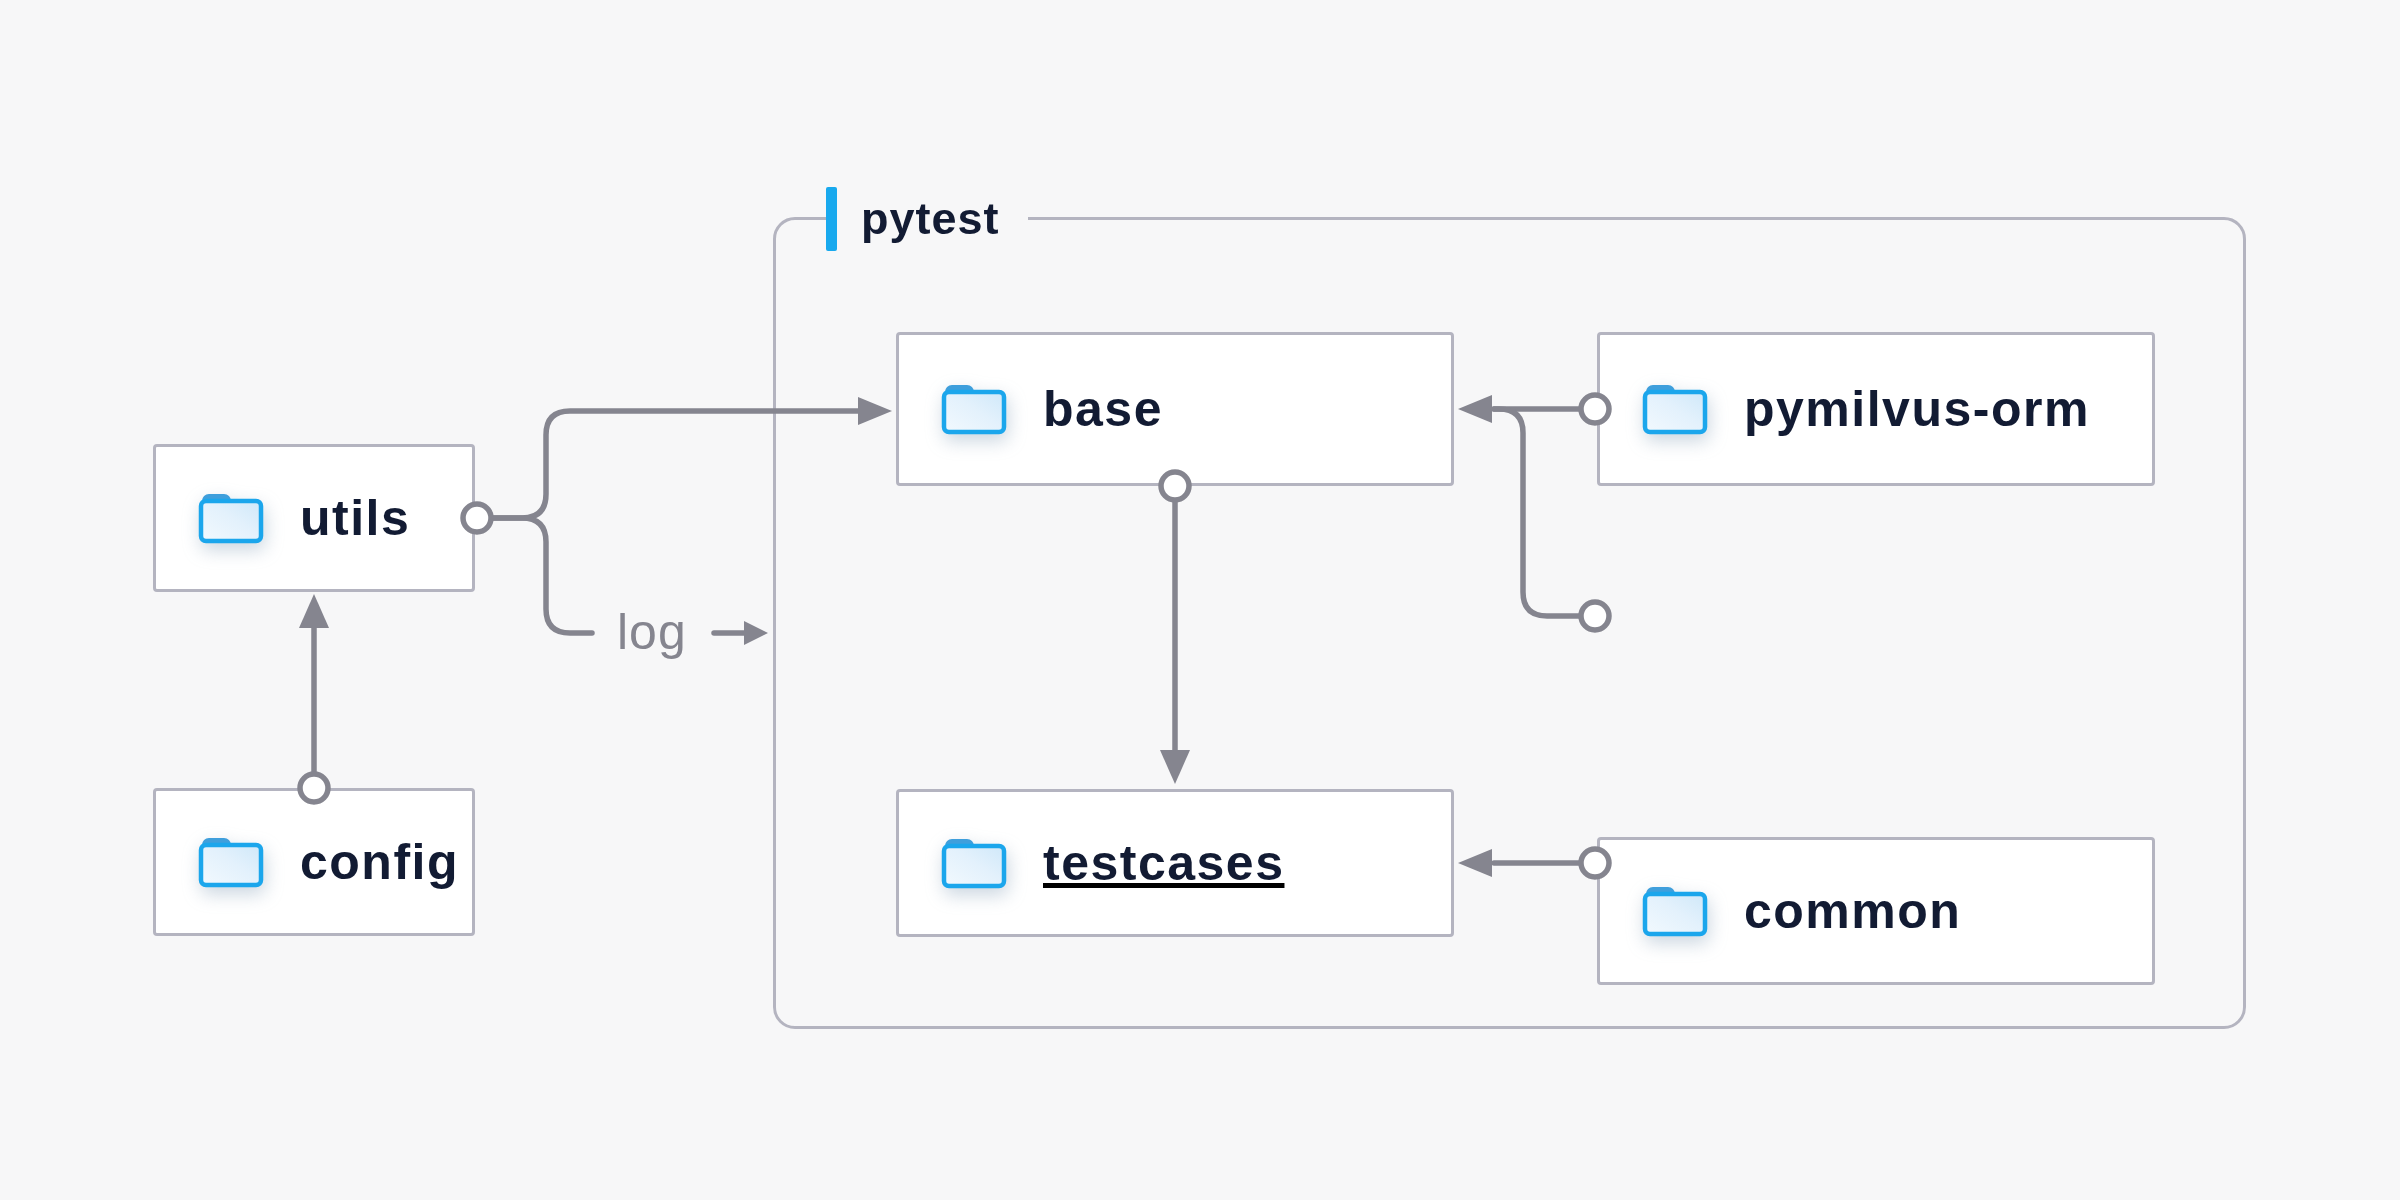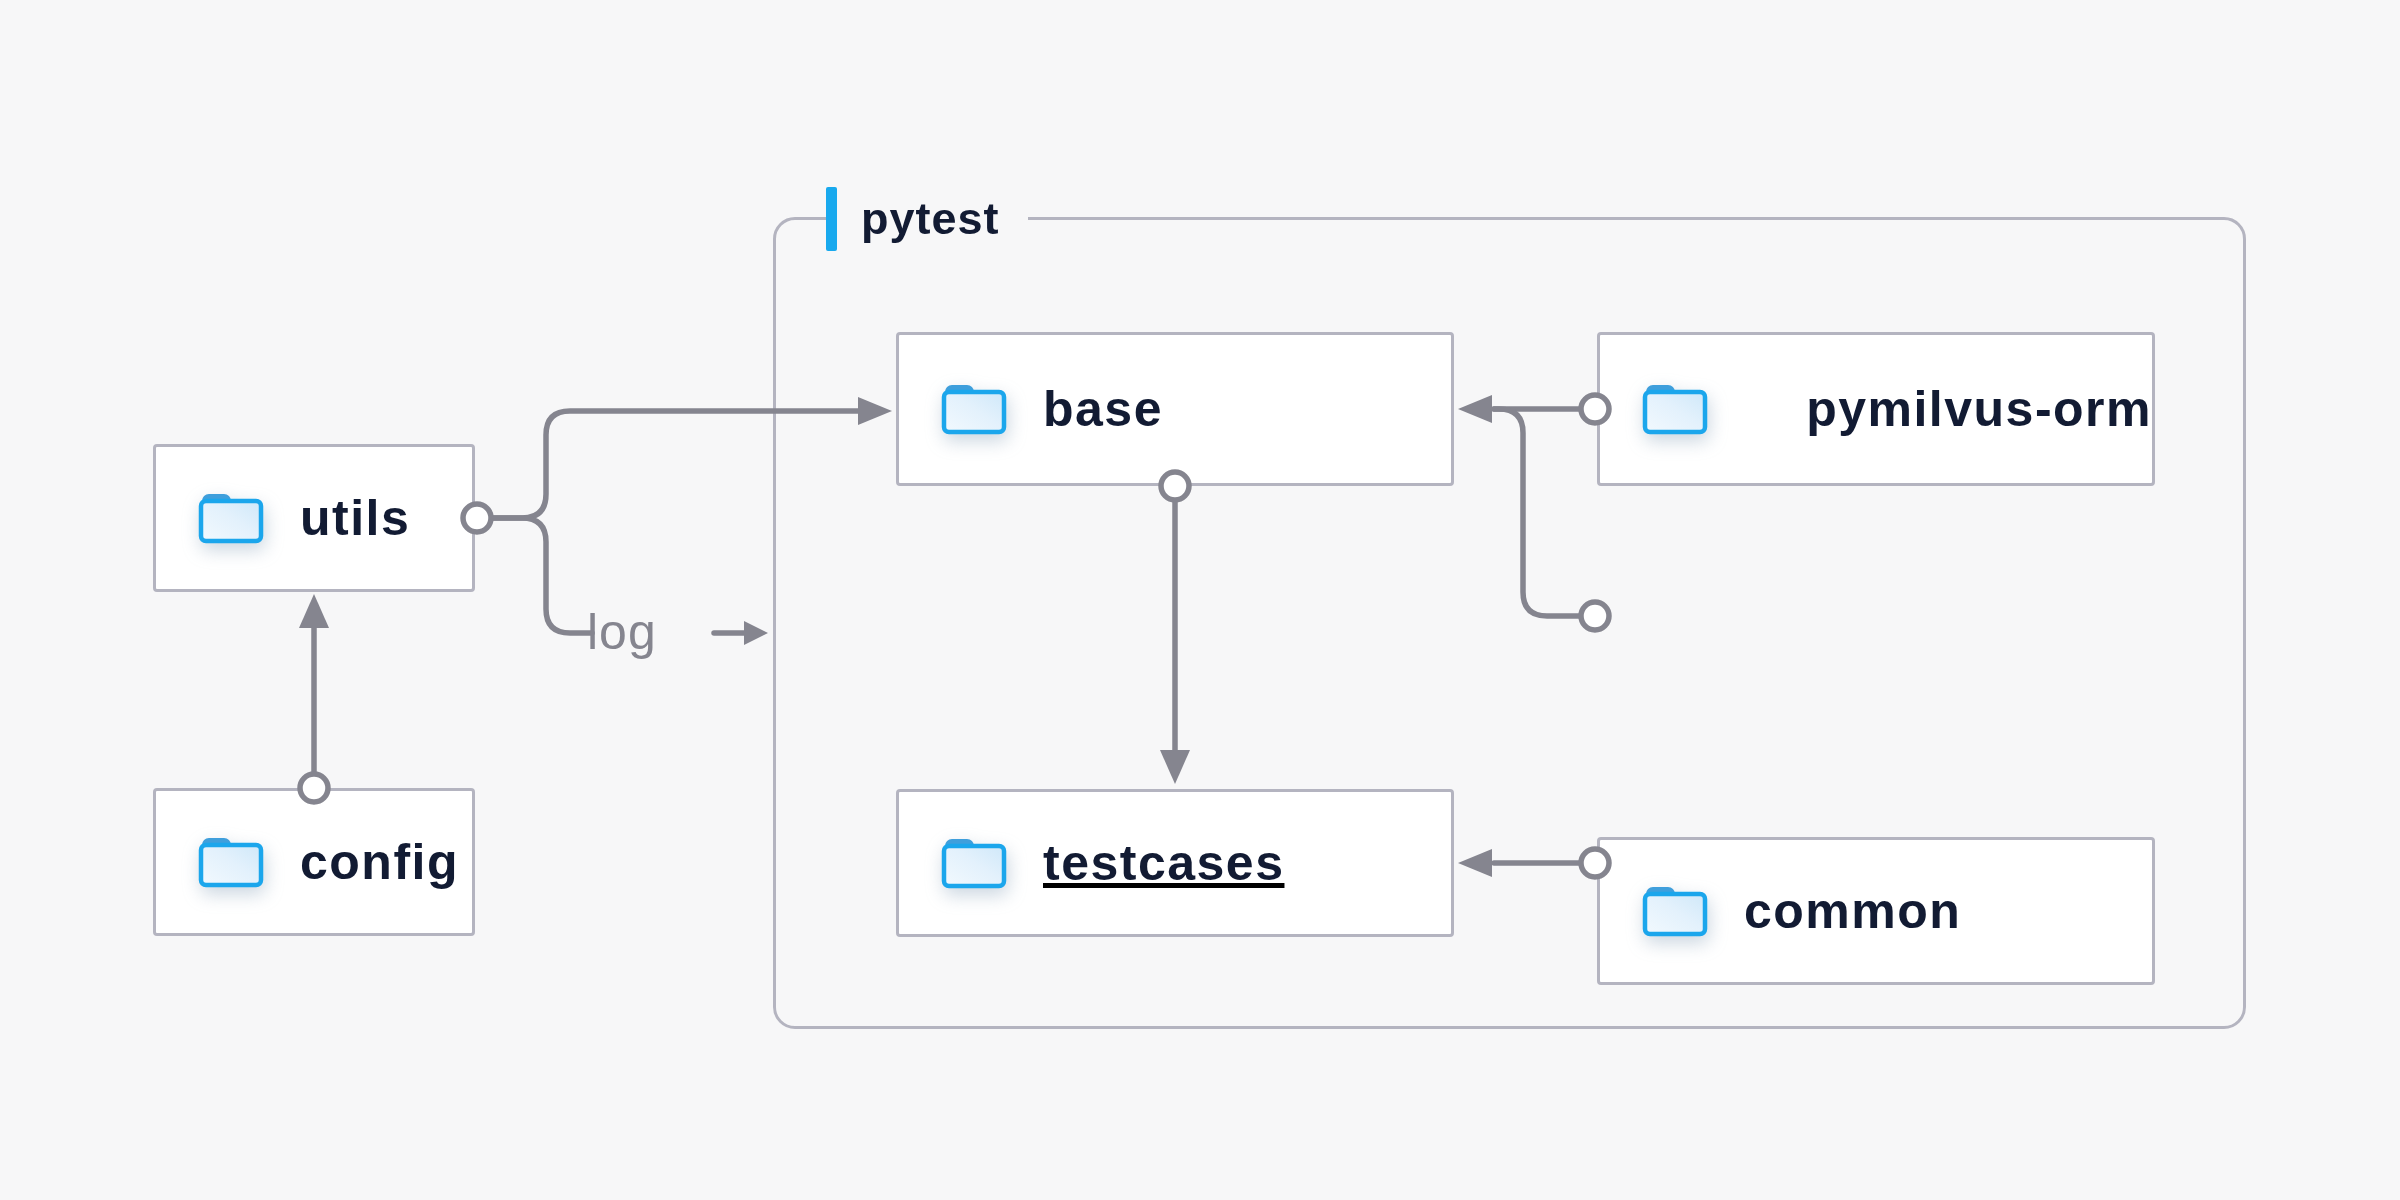--- a/index.html
+++ b/index.html
@@ -31,33 +31,33 @@
     background:#ffffff; border:3px solid #b4b4c0; border-radius:4px;
     z-index:2;
   }
   .node .label { font-size:50px; font-weight:700; color:#121b33; letter-spacing:1.5px; white-space:nowrap; }
   .node .icon { flex:none; display:flex; }
   .node .icon svg { filter: drop-shadow(2px 7px 9px rgba(110,140,170,0.35)); }
 
   #node-utils     { left:153px;  top:444px; width:322px; height:148px; }
   #node-config    { left:153px;  top:788px; width:322px; height:148px; }
   #node-base      { left:896px;  top:332px; width:558px; height:154px; }
-  #node-pymilvus  { left:1597px; top:332px; width:558px; height:154px;justify-content:space-between; }
+  #node-pymilvus  { left:1597px; top:332px; width:558px; height:154px; }
   #node-check     { left:1597px; top:539px; width:558px; height:154px; }
   #node-testcases { left:896px;  top:789px; width:558px; height:148px;text-decoration:underline; }
   #node-common    { left:1597px; top:789px; width:558px; height:148px;margin-top:48px; }
 
   
   svg.edges { position:absolute; left:0; top:0; z-index:5; }
   svg.edges path { stroke:#85858f; stroke-width:5.5; fill:none; stroke-linecap:round; stroke-linejoin:round; }
   svg.edges polygon { fill:#85858f; stroke:none; }
   svg.edges circle { fill:#ffffff; stroke:#85858f; stroke-width:5.5; }
 
   .edge-label {
-    position:absolute; left:587px; top:601px; height:62px; line-height:62px;
+    position:absolute; left:617px; top:601px; height:62px; line-height:62px;
     font-size:50px; font-weight:400; color:#85858f; letter-spacing:1px; z-index:6;
   }
 </style>
 </head>
 <body>
 
 <svg width="0" height="0" style="position:absolute" aria-hidden="true">
   <defs>
     <linearGradient id="folderGrad" x1="0" y1="1" x2="1" y2="0">
       <stop offset="0" stop-color="#f2f9fe"></stop>

